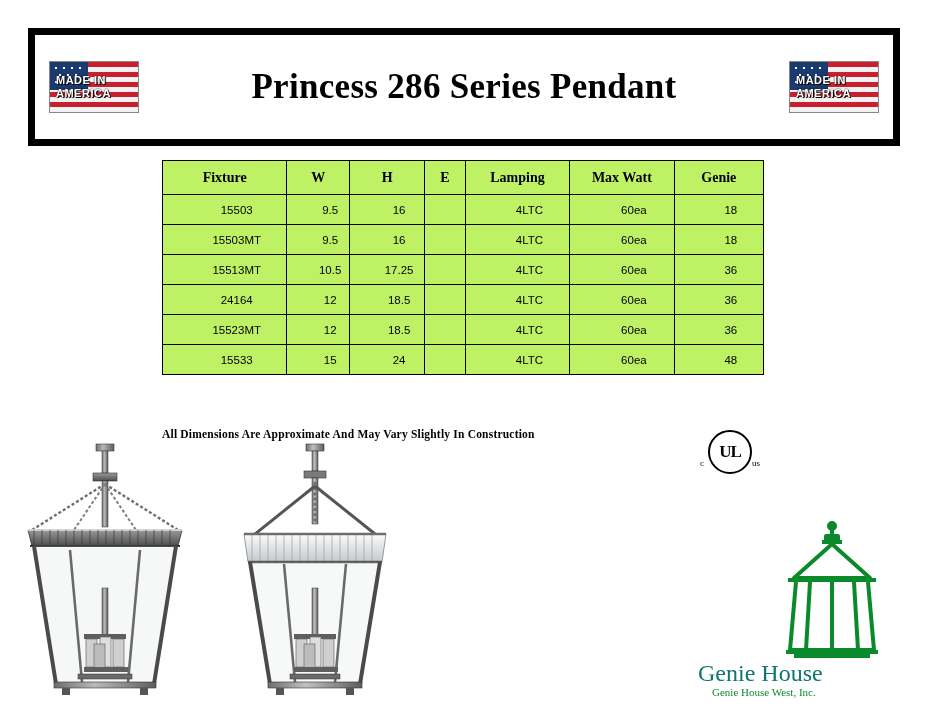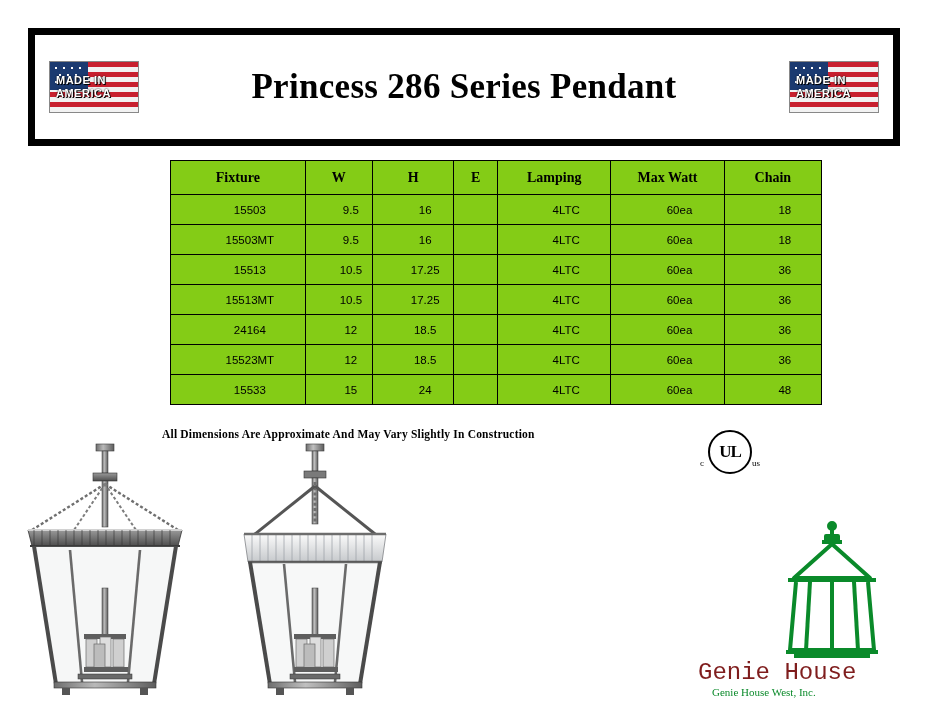--- a/index.html
+++ b/index.html
@@ -99,26 +99,26 @@
     font-weight: bold;
     font-size: 11px;
     letter-spacing: 0.5px;
     line-height: 13px;
     text-shadow: 0 0 2px #000, 1px 1px 0 #000;
   }
 
   
   .spec-table {
     position: absolute;
-    left: 170px;
+    left: 162px;
     top: 160px;
-    width: 652px;
+    width: 602px;
     border-collapse: collapse;
     font-size: 12px;
-    background: #84cc16;
+    background: #bef264;
   }
   .spec-table th,
   .spec-table td {
     border: 1px solid #000;
     text-align: center;
     padding: 0;
     height: 29px;
     font-weight: normal;
   }
   .spec-table thead th {
@@ -209,23 +209,23 @@
     height: 185px;
   }
   .logo-wordmark {
     position: absolute;
     left: 8px;
     bottom: 6px;
     width: 170px;
     text-align: left;
   }
   .logo-name {
-    font-family: Liberation Mono, monospace;
+    font-family: Liberation Serif, serif;
     font-size: 24px;
-    color: #7f1d1d;
+    color: #0f766e;
     line-height: 26px;
     white-space: nowrap;
   }
   .logo-sub {
     font-family: "Liberation Serif", serif;
     font-size: 11px;
     color: #0a8a2a;
     line-height: 13px;
     white-space: nowrap;
     padding-left: 14px;
@@ -260,50 +260,41 @@
 
 <table class="spec-table">
   <thead>
     <tr>
       <th class="col-fixture">Fixture</th>
       <th class="col-w">W</th>
       <th class="col-h">H</th>
       <th class="col-e">E</th>
       <th class="col-lamping">Lamping</th>
       <th class="col-maxwatt">Max Watt</th>
-      <th class="col-chain">Chain</th>
+      <th class="col-chain">Genie</th>
     </tr>
   </thead>
   <tbody>
     <tr>
       <td>15503</td>
       <td>9.5</td>
       <td>16</td>
       <td></td>
       <td>4LTC</td>
       <td>60ea</td>
       <td>18</td>
     </tr>
     <tr>
       <td>15503MT</td>
       <td>9.5</td>
       <td>16</td>
       <td></td>
       <td>4LTC</td>
       <td>60ea</td>
       <td>18</td>
-    </tr>
-    <tr>
-      <td>15513</td>
-      <td>10.5</td>
-      <td>17.25</td>
-      <td></td>
-      <td>4LTC</td>
-      <td>60ea</td>
-      <td>36</td>
     </tr>
     <tr>
       <td>15513MT</td>
       <td>10.5</td>
       <td>17.25</td>
       <td></td>
       <td>4LTC</td>
       <td>60ea</td>
       <td>36</td>
     </tr>

